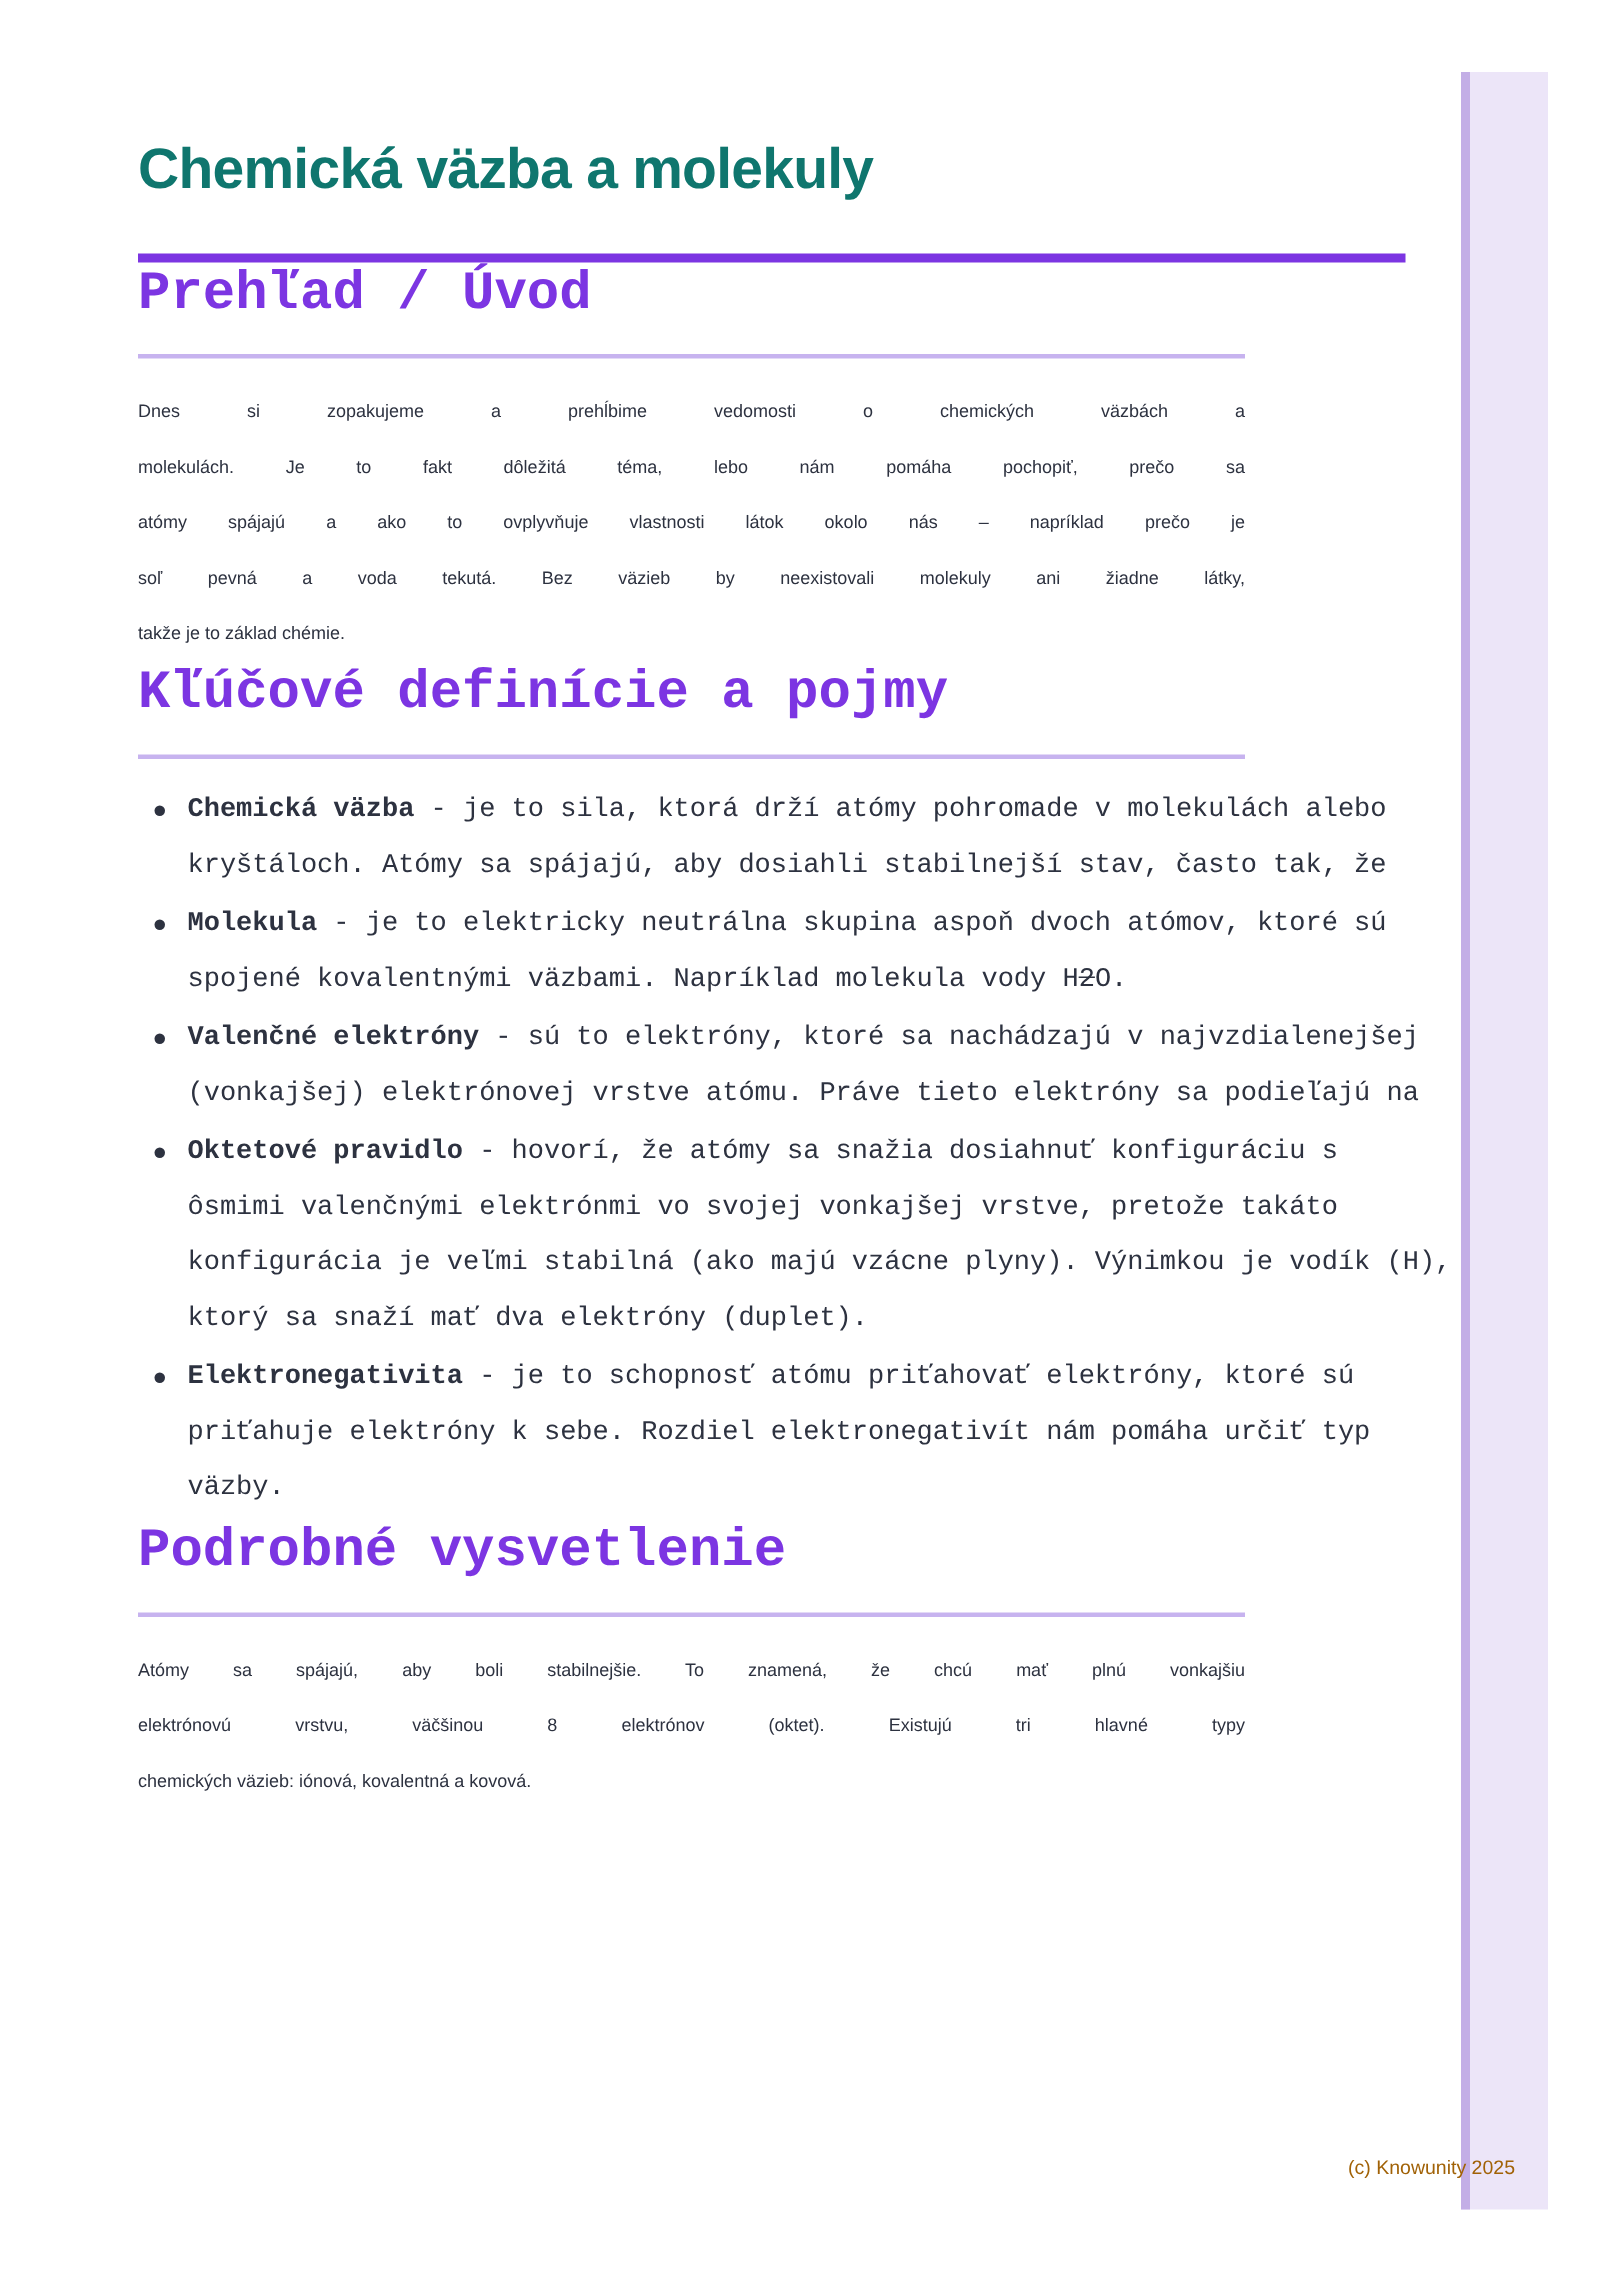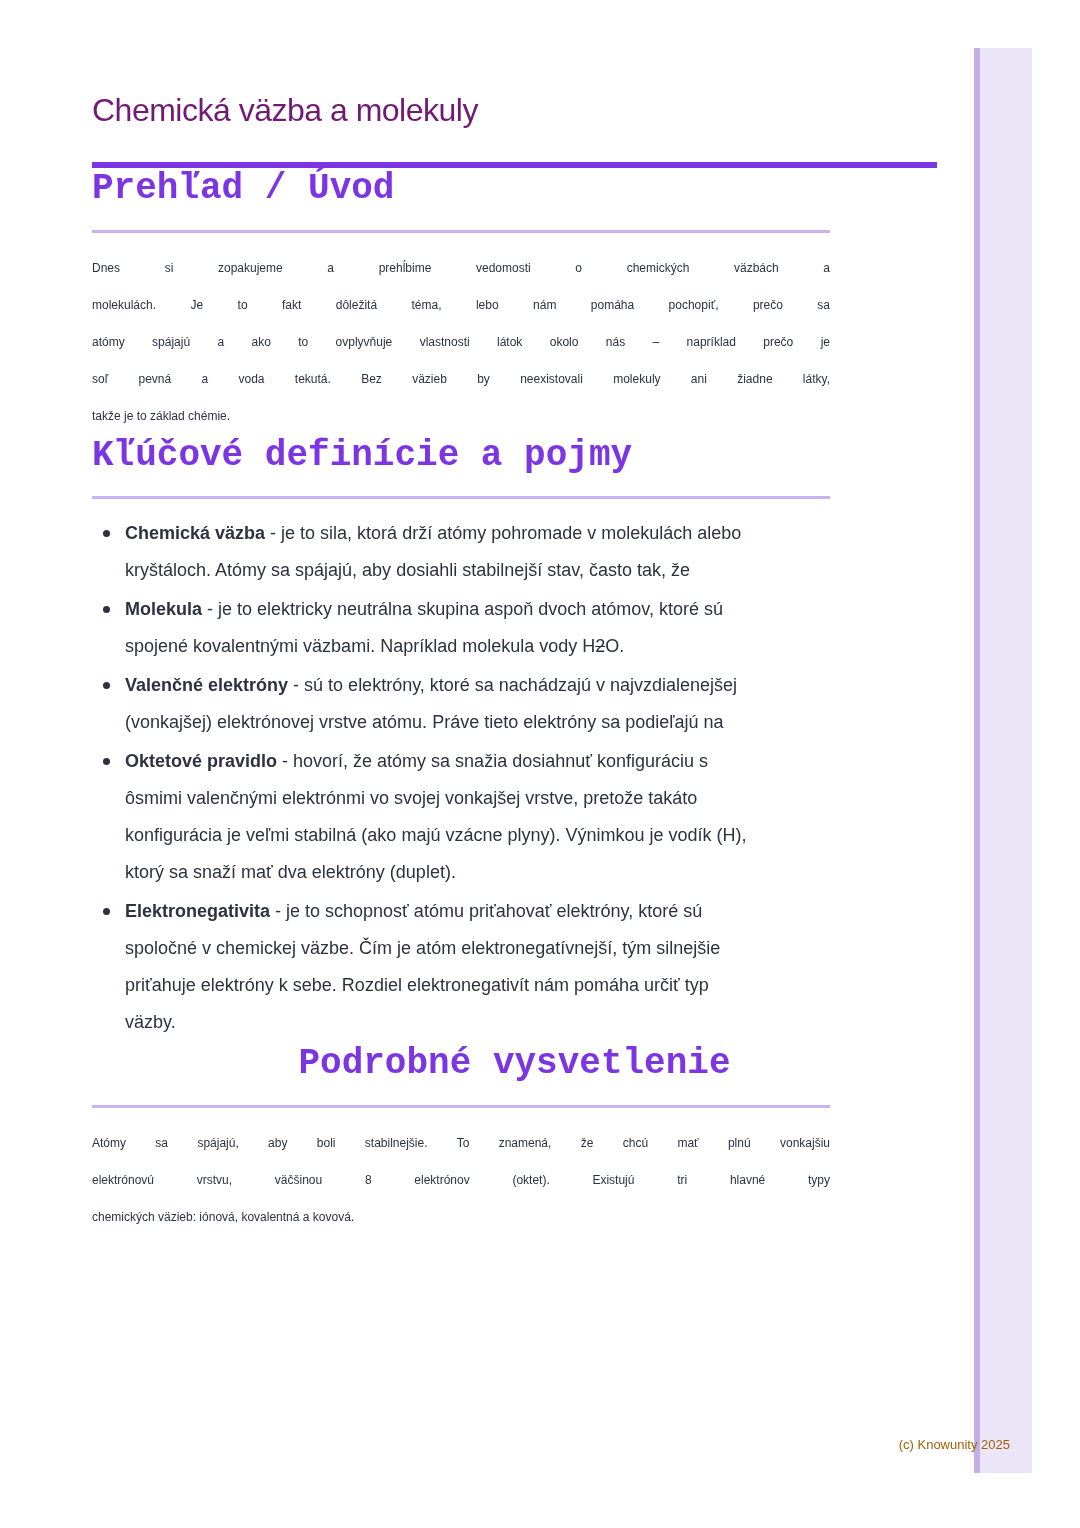--- a/index.html
+++ b/index.html
@@ -18,41 +18,41 @@
     background: #ece5f8;
     border-left: 6px solid #c3aee6;
   }
   .content {
     position: absolute;
     left: 92px; top: 0;
     width: 845px;
   }
   h1.page-title {
     margin: 92px 0 0 0;
-    font-size: 32px;
+    font-size: 38px;
     line-height: 1.15;
-    font-weight: normal;
+    font-weight: bold;
     letter-spacing: -0.5px;
-    color: #701a75;
+    color: #0f766e;
   }
   .title-rule {
     width: 845px; height: 6px;
     background: #7c35e2;
     margin-top: 33px;
   }
   h2.sec-heading {
     margin: 0;
     font-size: 36px;
     line-height: 1.16;
     font-weight: bold;
     color: #7c35e2;
     font-family: Liberation Mono, monospace;
   }
   .mt48 { margin-top: 48px; }
-  .mt14 { margin-top: 16px; text-align: center; }
+  .mt14 { margin-top: 16px; }
   .sec-rule {
     width: 738px; height: 3px;
     background: #c7b3ef;
     margin-top: 20px;
   }
   .para {
     margin-top: 17px;
     width: 738px;
     font-size: 12px;
   }
@@ -67,20 +67,21 @@
     line-height: 37px;
     height: 37px;
     text-align: left;
   }
   ul.deflist {
     list-style: none;
     margin: 16px 0 0 0;
     padding: 0;
     width: 738px;
     font-size: 18px;
+    font-family: Liberation Mono, monospace;
   }
   ul.deflist li {
     position: relative;
     padding-left: 33px;
     margin-bottom: 2px;
   }
   .dot {
     position: absolute;
     left: 11px; top: 15px;
     width: 7px; height: 7px;
@@ -154,21 +155,20 @@
           <span class="dot"></span>
           <div class="bline"><b class="term">Oktetové pravidlo</b><span> - hovorí, že atómy sa snažia dosiahnuť konfiguráciu s</span></div>
           <div class="bline">ôsmimi valenčnými elektrónmi vo svojej vonkajšej vrstve, pretože takáto</div>
           <div class="bline">konfigurácia je veľmi stabilná (ako majú vzácne plyny). Výnimkou je vodík (H),</div>
           <div class="bline">ktorý sa snaží mať dva elektróny (duplet).</div>
         </li>
 
         <li>
           <span class="dot"></span>
           <div class="bline"><b class="term">Elektronegativita</b><span> - je to schopnosť atómu priťahovať elektróny, ktoré sú</span></div>
-          <div class="bline">spoločné v chemickej väzbe. Čím je atóm elektronegatívnejší, tým silnejšie</div>
           <div class="bline">priťahuje elektróny k sebe. Rozdiel elektronegativít nám pomáha určiť typ</div>
           <div class="bline">väzby.</div>
         </li>
 
       </ul>
     </section>
 
     <section>
       <h2 class="sec-heading mt14">Podrobné vysvetlenie</h2>
       <div class="sec-rule"></div>

